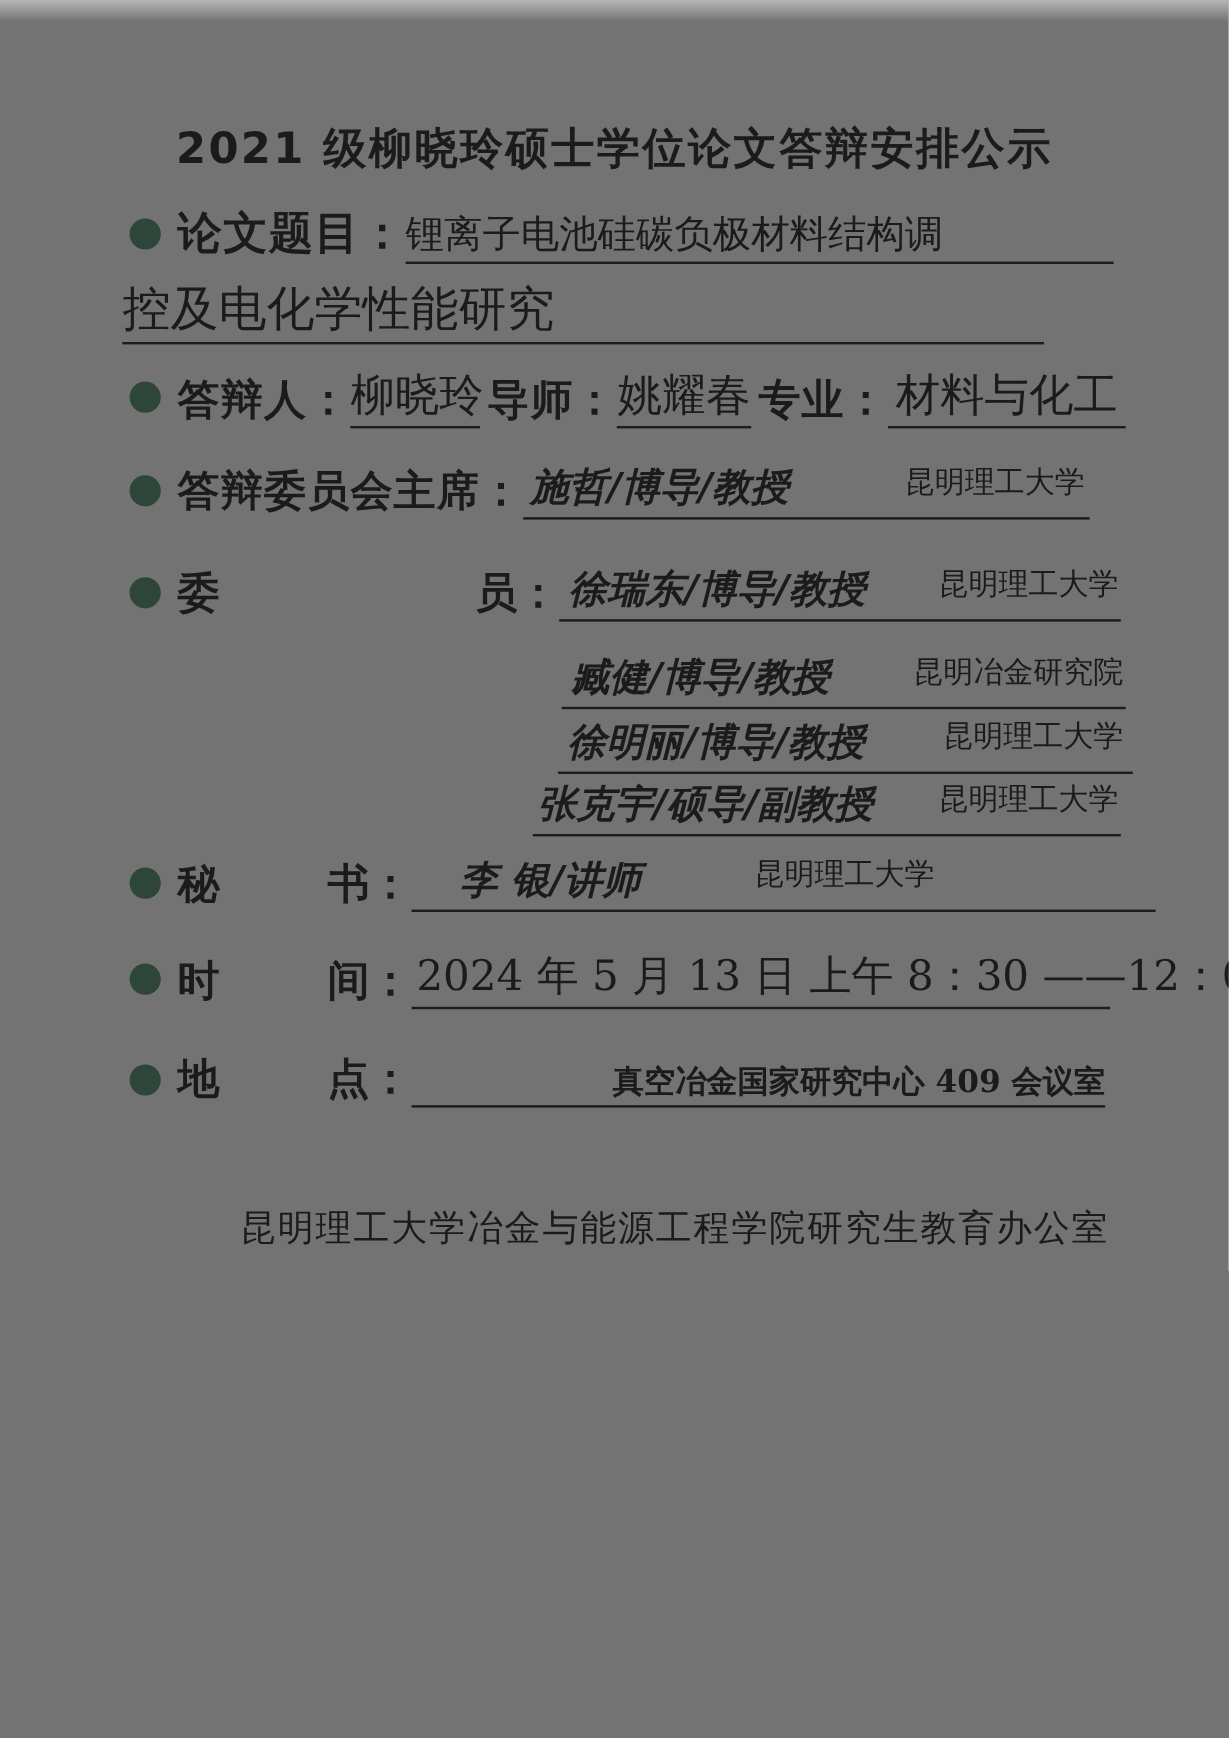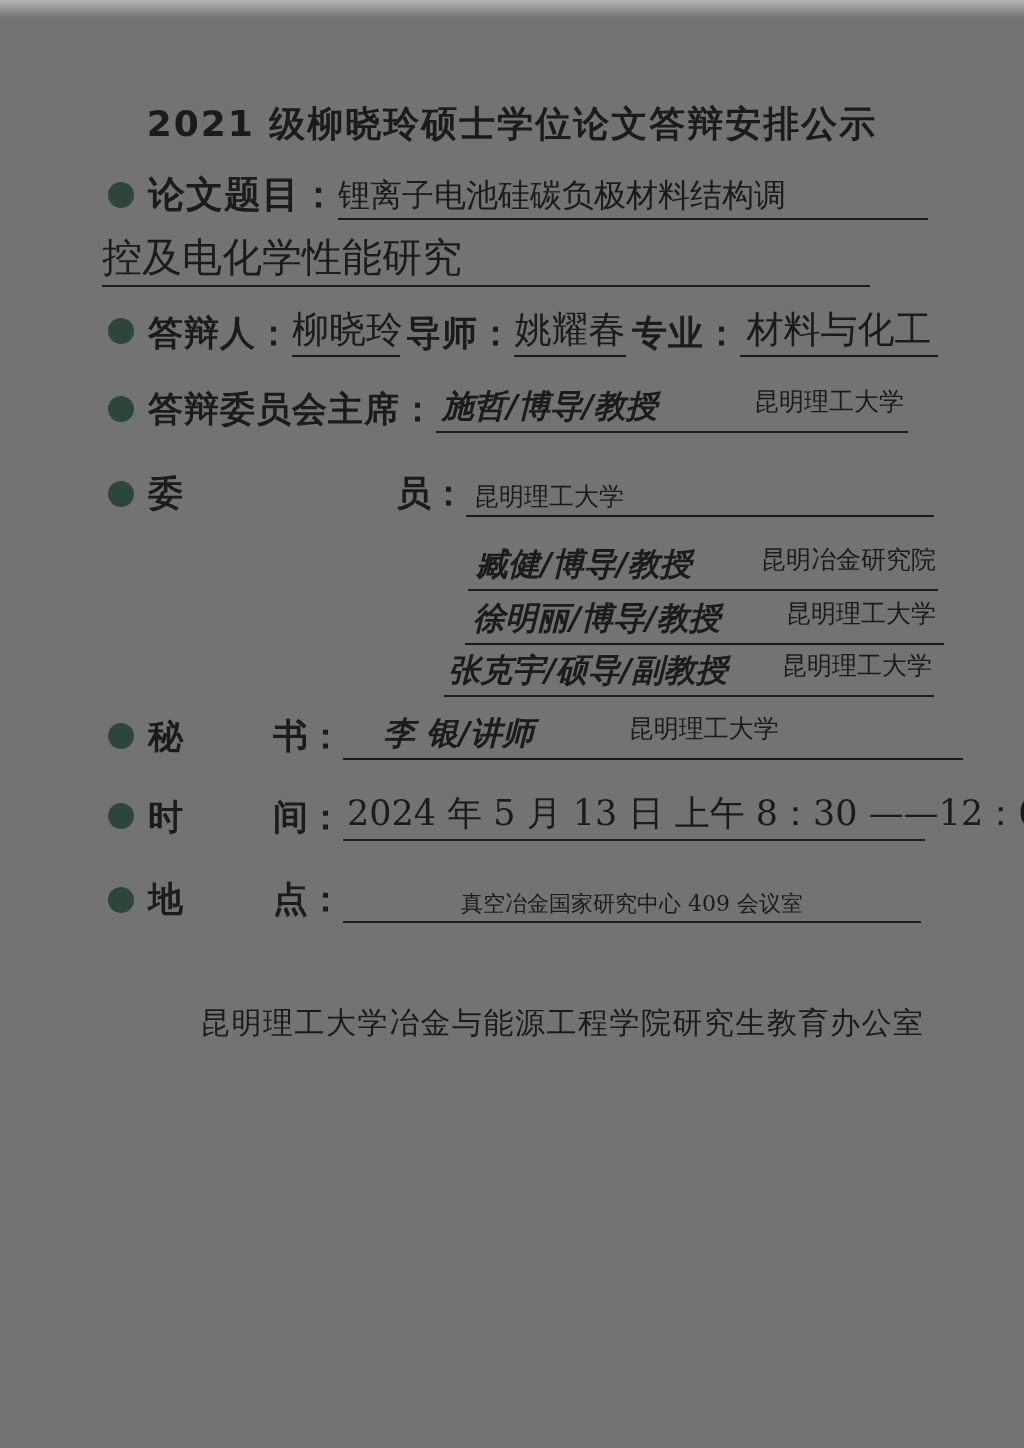--- a/index.html
+++ b/index.html
@@ -130,20 +130,21 @@
     </span>
   </div>
 
   <div class="row" style="top:470px; left:108px;">
     <span class="bullet"></span>
     <span class="label-split" style="width:318px;">
       <span>委</span>
       <span>员：</span>
     </span>
     <span class="ul" style="width:458px; display:flex; justify-content:space-between; padding:0 2px 2px 8px;">
+      <span class="script-name">徐瑞东/博导/教授</span>
       <span class="affil">昆明理工大学</span>
     </span>
   </div>
   <div class="row" style="top:543px; left:468px;">
     <span class="ul" style="width:460px; display:flex; justify-content:space-between; padding:0 2px 2px 8px;">
       <span class="script-name">臧健/博导/教授</span>
       <span class="affil">昆明冶金研究院</span>
     </span>
   </div>
   <div class="row" style="top:597px; left:465px;">
@@ -179,17 +180,17 @@
     </span>
     <span class="value ul" style="width:578px; padding:0 0 2px 4px; font-size:35px;">2024 年 5 月 13 日 上午 8：30 ——12：00</span>
   </div>
 
   <div class="row" style="top:876px; left:108px;">
     <span class="bullet"></span>
     <span class="label-split" style="width:195px;">
       <span>地</span>
       <span>点：</span>
     </span>
-    <span class="value ul" style="width:578px; padding:0 0 2px 0; font-size:22px; text-align:center;">真空冶金国家研究中心 409 会议室</span>
+    <span class="value ul" style="width:578px; padding:0 0 2px 0; font-size:26px; text-align:right;font-weight:bold;">真空冶金国家研究中心 409 会议室</span>
   </div>
 
   <div class="footer-org">昆明理工大学冶金与能源工程学院研究生教育办公室</div>
 </div>
 
 </body></html>

